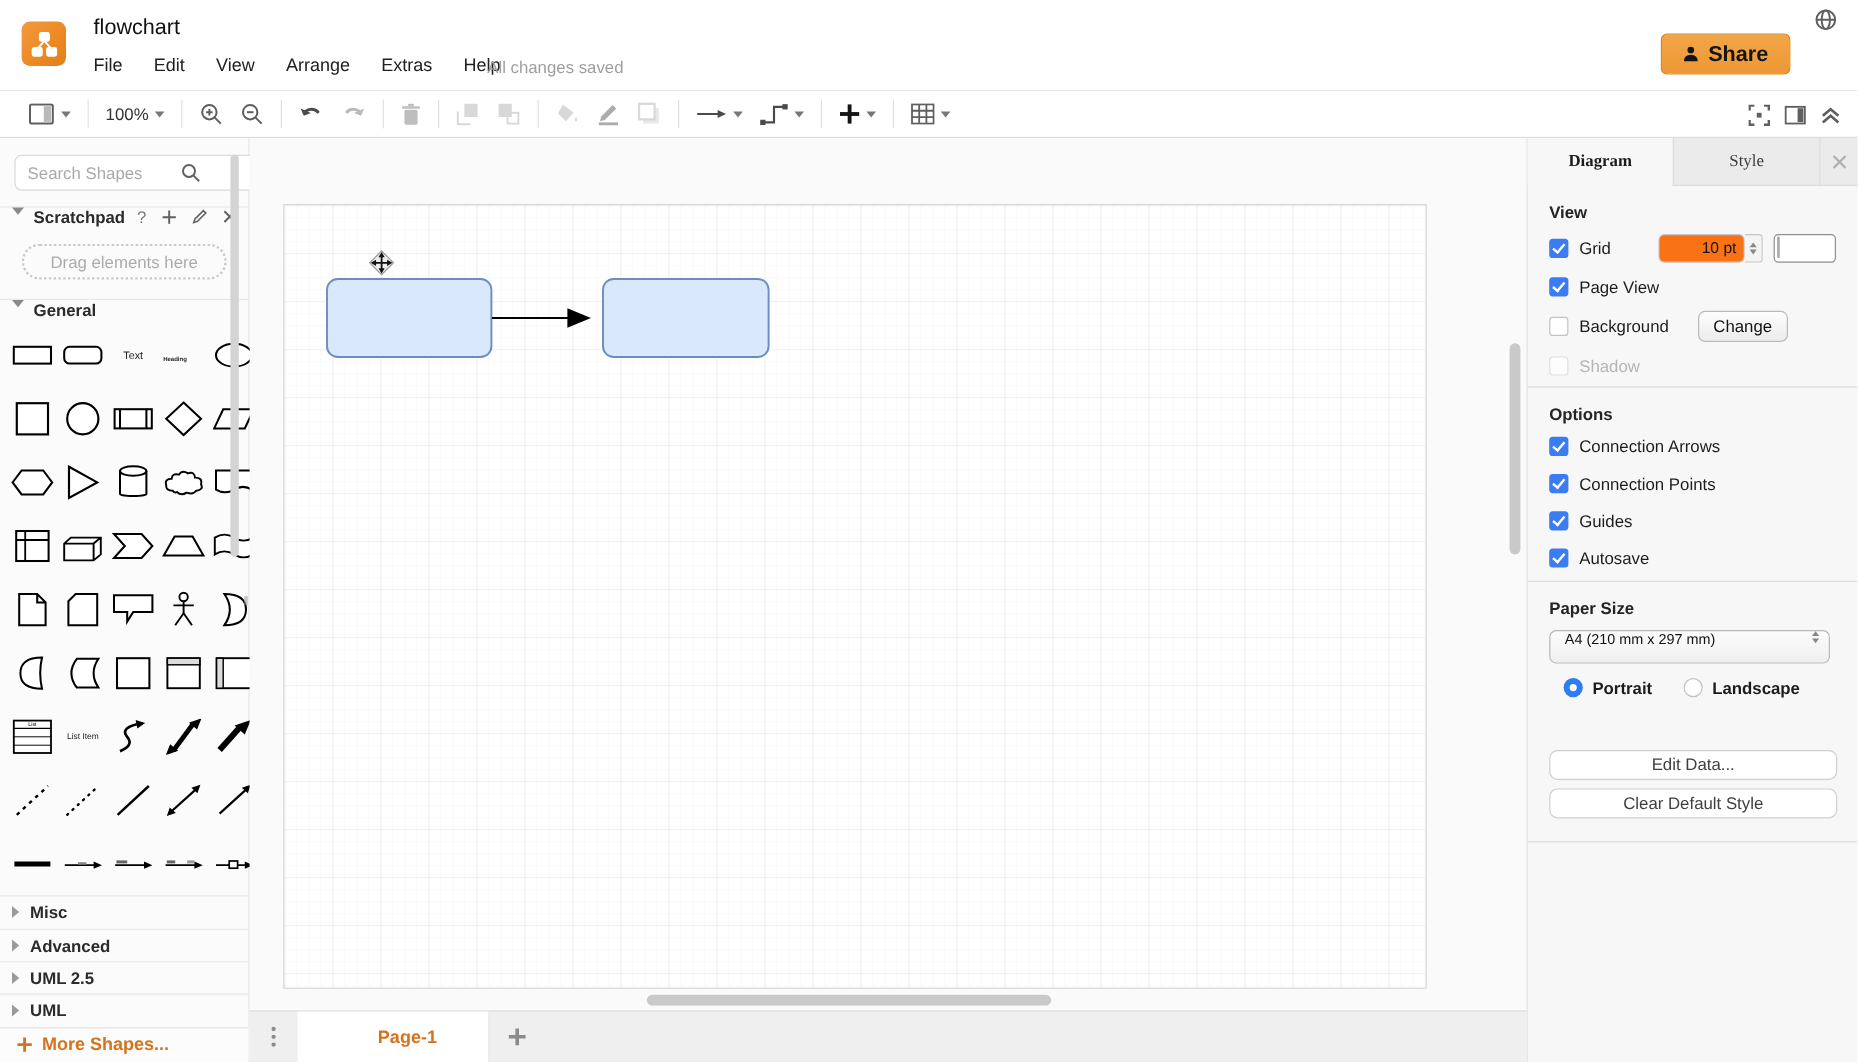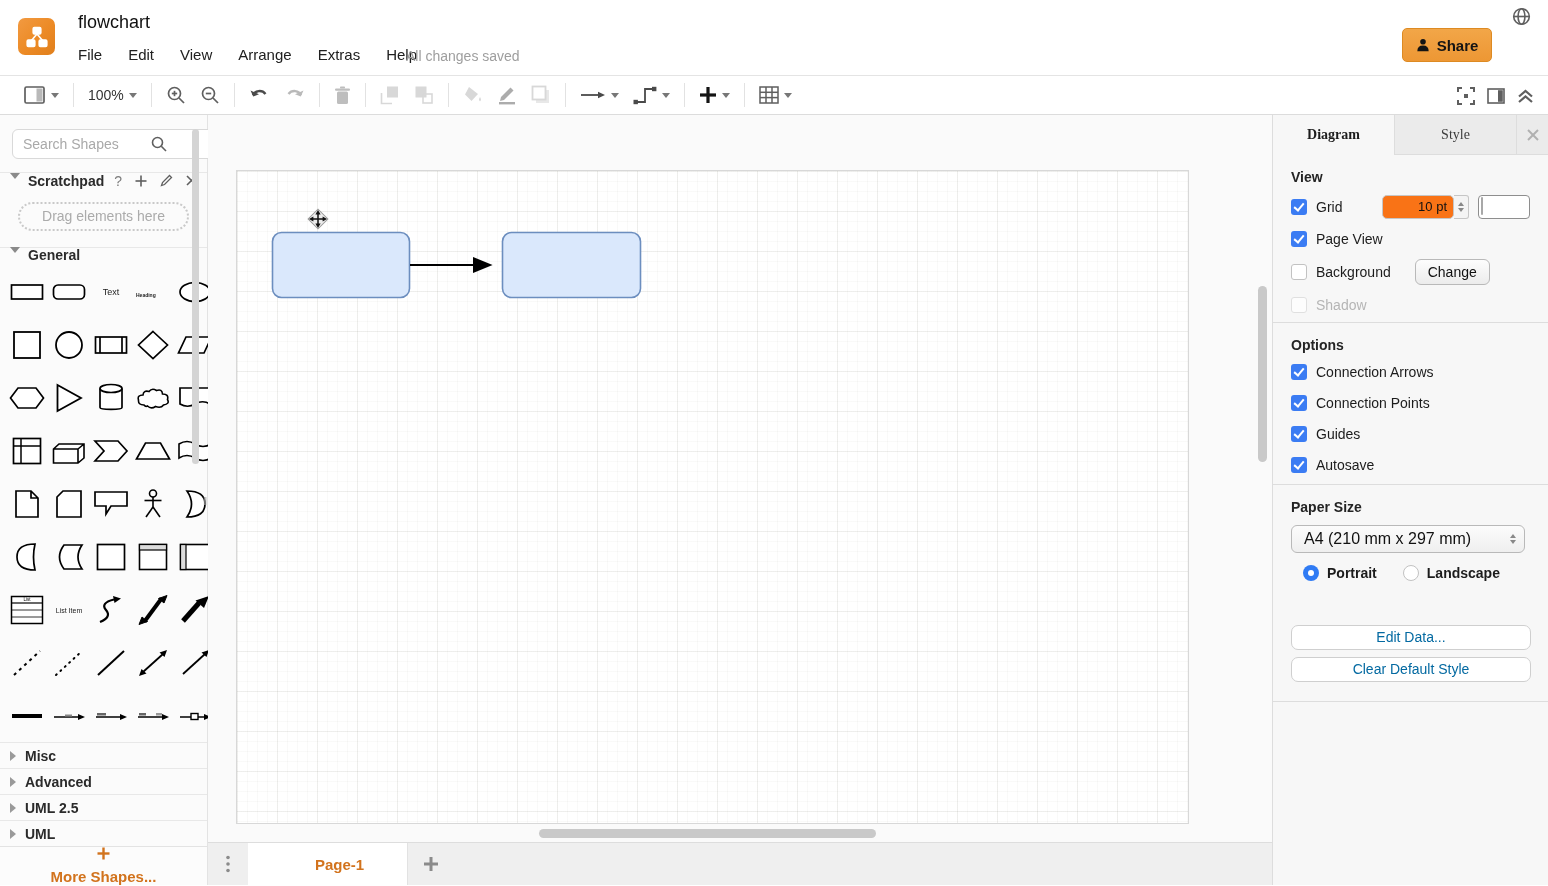--- a/index.html
+++ b/index.html
@@ -10,23 +10,23 @@
   
   .topbar { position:relative; height:76px; background:#fff; border-bottom:1px solid #e4e4e4; }
   .logo { position:absolute; left:18px; top:18px; width:37px; height:37px; border-radius:7px;
     background:linear-gradient(135deg,#f29a41 0%,#ec8a25 55%,#e07f1c 100%);
     display:flex; align-items:center; justify-content:center; }
   .doc-title { position:absolute; left:78px; top:12px; font-size:18px; font-weight:400; color:#111; }
   .menubar { position:absolute; left:78px; top:46px; display:flex; gap:26px; font-size:15px; color:#202020; }
   .menubar .menu { cursor:default; }
   .save-status { position:absolute; left:406px; top:48px; font-size:14px; color:#9e9e9e; }
   .globe { position:absolute; right:17px; top:7px; color:#6f6f6f; }
-  .share-btn { position:absolute; right:56px; top:28px; width:90px; height:34px; border-radius:5px;
+  .share-btn { position:absolute; right:56px; top:28px; width:108px; height:34px; border-radius:5px;
     background:linear-gradient(180deg,#f2a648 0%,#ed9734 100%); border:1px solid #dd8a22;
-    display:flex; align-items:center; justify-content:center; gap:7px; font-size:15px; font-weight:700; color:#141414; }
+    display:flex; align-items:center; justify-content:center; gap:7px; font-size:18px; font-weight:700; color:#141414; }
 
   
   .toolbar { position:relative; height:39px; background:#fff; border-bottom:1px solid #dcdcdc;
     display:flex; align-items:center; }
   .tb-group { display:flex; align-items:center; gap:14px; padding:0 14px; }
   .tb-sep { width:1px; height:24px; background:#e2e2e2; }
   .tb-item { display:flex; align-items:center; gap:3px; color:#555; }
   .tb-item.disabled { opacity:.38; }
   .caret { width:0; height:0; border-left:4px solid transparent; border-right:4px solid transparent;
     border-top:5px solid #777; margin-left:2px; }
@@ -58,21 +58,21 @@
   .shape-grid { display:grid; grid-template-columns:repeat(5,1fr); padding:4px 6px 10px;
     row-gap:21px; justify-items:center; }
   .shape-cell { width:42px; height:32px; display:flex; align-items:center; justify-content:center; cursor:default; }
   .mini-text { font-size:9px; color:#222; }
   .mini-heading { width:34px; }
   .mini-heading .h { font-size:5px; font-weight:700; color:#222; line-height:6px; }
   .mini-heading .l { height:1px; background:#bbb; margin-top:2px; }
   .collapsed-row { display:flex; align-items:center; height:39px; padding:0 10px; font-weight:700;
     font-size:14px; color:#2b2b2b; border-top:1px solid #e8e8e8; }
   .more-shapes { margin-top:auto; display:flex; align-items:center; gap:8px; height:42px; padding:0 14px;
-    border-top:1px solid #e3e3e3; background:#fcfcfc; color:#d2731d; font-weight:700; font-size:15px;flex-direction:column; }
+    border-top:1px solid #e3e3e3; background:#fcfcfc; color:#d2731d; font-weight:700; font-size:15px; }
   .sb-scroll { position:absolute; right:8px; top:14px; width:7px; height:335px; border-radius:4px; background:#d4d4d4; }
   .splitter-grip { position:absolute; right:-5px; top:380px; width:9px; height:14px; color:#9a9a9a;
     font-size:10px; line-height:14px; z-index:5; }
 
   
   .canvas-area { position:relative; flex:1; background:#fafafa; overflow:hidden; }
   .page { position:absolute; left:28px; top:55px; width:953px; height:654px; background:#fff;
     border:1px solid #d8d8d8;
     background-image:
       linear-gradient(rgba(160,160,150,0.13) 1px, transparent 1px),
@@ -118,31 +118,31 @@
     background:#f4f4f4; display:flex; flex-direction:column; align-items:center; justify-content:center; gap:2px; }
   .stp-up { width:0;height:0;border-left:3.5px solid transparent;border-right:3.5px solid transparent;border-bottom:4.5px solid #888; }
   .stp-dn { width:0;height:0;border-left:3.5px solid transparent;border-right:3.5px solid transparent;border-top:4.5px solid #888; }
   .swatch { margin-left:9px; width:52px; height:24px; border:1px solid #8e8e8e; border-radius:4px; background:#fff;
     padding:2px; }
   .swatch-inner { width:100%; height:100%; background:#cfcfcf; border:1px solid #a8a8a8; border-radius:2px; }
   .change-btn { margin-left:24px; height:26px; padding:0 12px; border:1px solid #b9b9b9; border-radius:6px;
     background:linear-gradient(180deg,#fdfdfd,#ececec); font-size:14px; color:#111; display:flex; align-items:center; }
   .fp-divider { height:1px; background:#ddd; }
   .paper-select { width:234px; height:28px; border:1px solid #b9b9b9; border-radius:6px;
-    background:linear-gradient(180deg,#fcfcfc,#efefef); display:flex; align-items:center; padding:0 8px 0 12px;
-    font-size:16px; color:#111; margin-bottom:12px; }
+    background:linear-gradient(180deg,#fcfcfc,#efefef); display:flex; padding:0 8px 0 12px;
+    font-size:12px; color:#111; margin-bottom:12px; }
   .updown { margin-left:auto; display:flex; flex-direction:column; gap:2px; align-items:center; }
   .radio-row { display:flex; align-items:center; gap:26px; padding-left:12px; }
   .radio { display:flex; align-items:flex-start; gap:8px;font-weight:bold; }
   .rdot { width:16px; height:16px; border-radius:50%; flex:none; }
   .rdot.sel { background:#2f7bf4; position:relative; }
   .rdot.sel::after { content:""; position:absolute; left:5px; top:5px; width:6px; height:6px; border-radius:50%; background:#fff; }
   .rdot.unsel { background:#fff; border:1px solid #c2c2c2; }
   .fp-btn { display:block; width:240px; height:25px; margin:0 auto 7px; border:1px solid #cfcfcf; border-radius:7px;
-    background:#fff; font-size:14px; color:#0369a1; text-align:center; line-height:23px; }
+    background:#fff; font-size:14px; color:#404040; text-align:center; line-height:23px; }
   .fp-buttons { padding:14px 18px 12px; }
 
   
   .ic { stroke:#5f5f5f; fill:none; stroke-width:1.7; }
 </style>
 </head>
 <body>
 
 <div class="topbar">
   <div class="logo">

